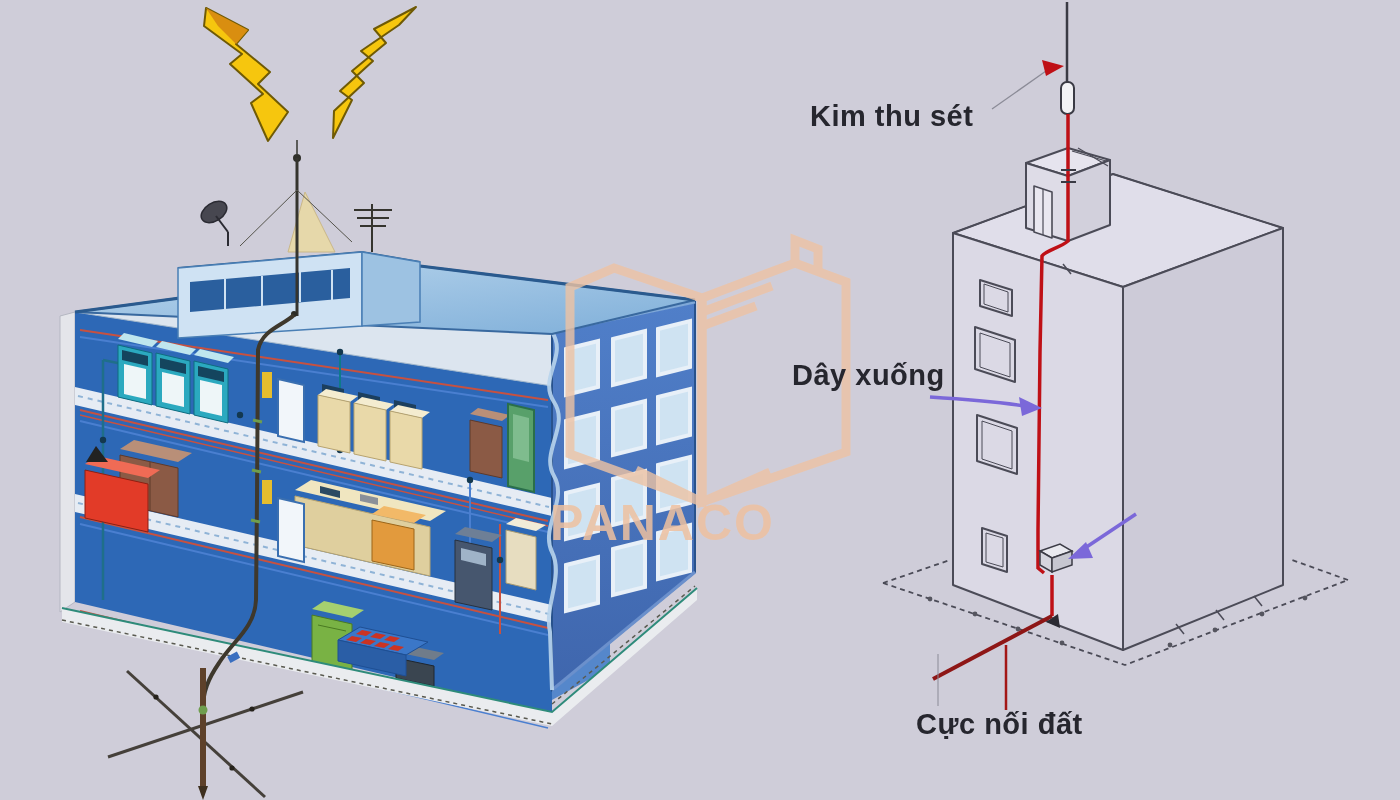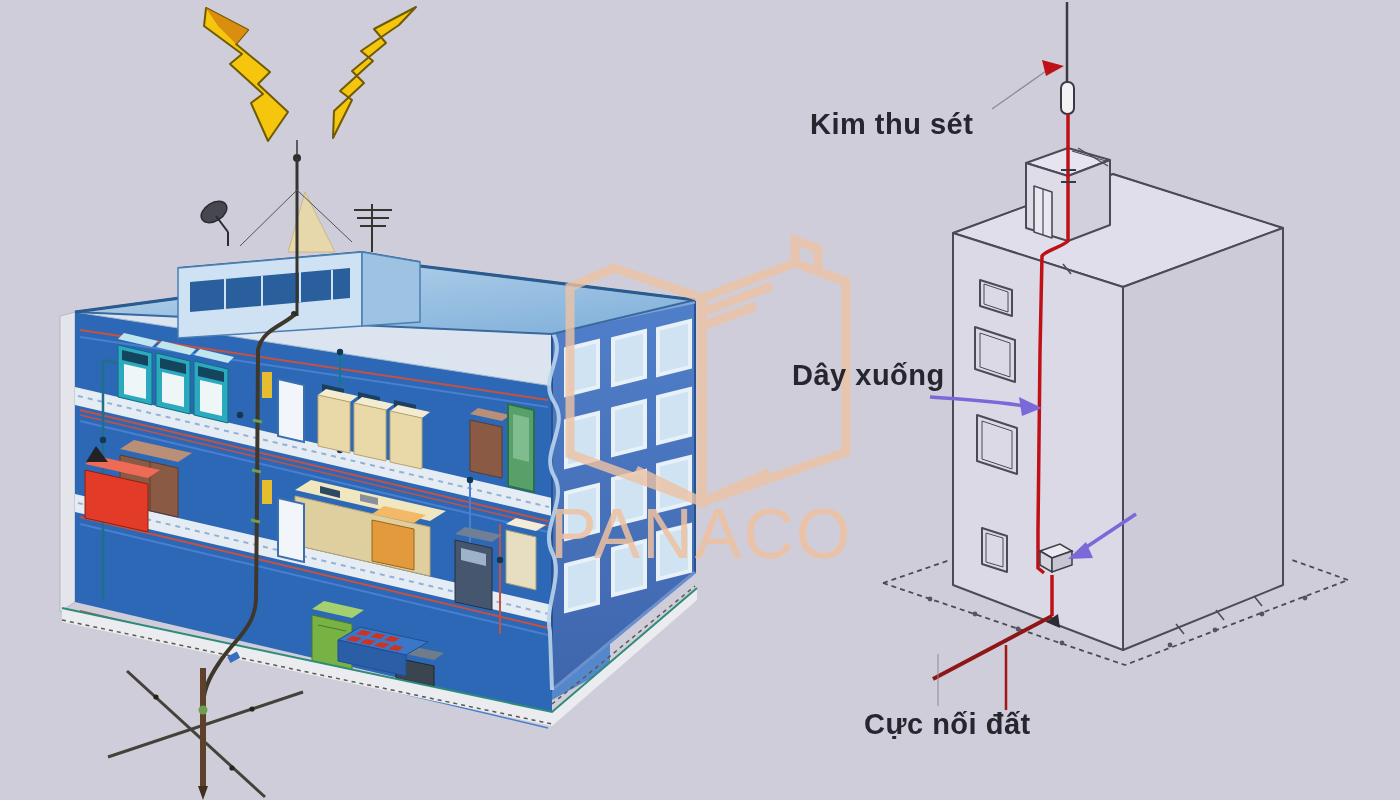--- a/index.html
+++ b/index.html
@@ -8,21 +8,21 @@
     background:#cfcdd9;overflow:hidden;
     font-family:"Liberation Sans",sans-serif;
   }
   .stage svg{position:absolute;left:0;top:0;}
   .lbl{
     position:absolute;font-size:29px;font-weight:600;color:#26262e;
     letter-spacing:.5px;white-space:nowrap;z-index:30;
   }
   .watermark-text{
     position:absolute;left:550px;top:494px;z-index:25;
-    font-size:70px;font-weight:400;letter-spacing:2px;
+    font-size:50px;font-weight:700;letter-spacing:2px;
     color:#eec1a0;opacity:.85;white-space:nowrap;
   }
 </style>
 </head>
 <body>
 
 <div class="stage">
 
   <svg width="1400" height="800" viewBox="0 0 1400 800">
     <defs>
@@ -365,16 +365,16 @@
     <g stroke="#eec3a4" stroke-width="9" fill="none" opacity=".8" stroke-linejoin="miter">
       <path d="M702,502 L702,298 L795,263 L846,282 L846,452 Z"></path>
       <path d="M702,502 L702,298 L614,268 L570,287 L570,454 Z"></path>
       <path d="M702,502 L770,472 M702,502 L636,470"></path>
       <path d="M702,312 L772,286 M702,326 L756,306"></path>
       <path d="M795,263 L795,240 L818,249 L818,271"></path>
     </g>
   </svg>
   <div class="watermark-text">PANACO</div>
 
-  <div class="lbl" style="left:810px;top:100px;margin-top:8px;">Kim thu sét</div>
+  <div class="lbl" style="left:810px;top:100px;">Kim thu sét</div>
   <div class="lbl" style="left:792px;top:359px;">Dây xuống</div>
-  <div class="lbl" style="left:864px;top:708px;">Cực nối đất</div>
+  <div class="lbl" style="left:916px;top:708px;">Cực nối đất</div>
 </div>
 
 </body></html>

